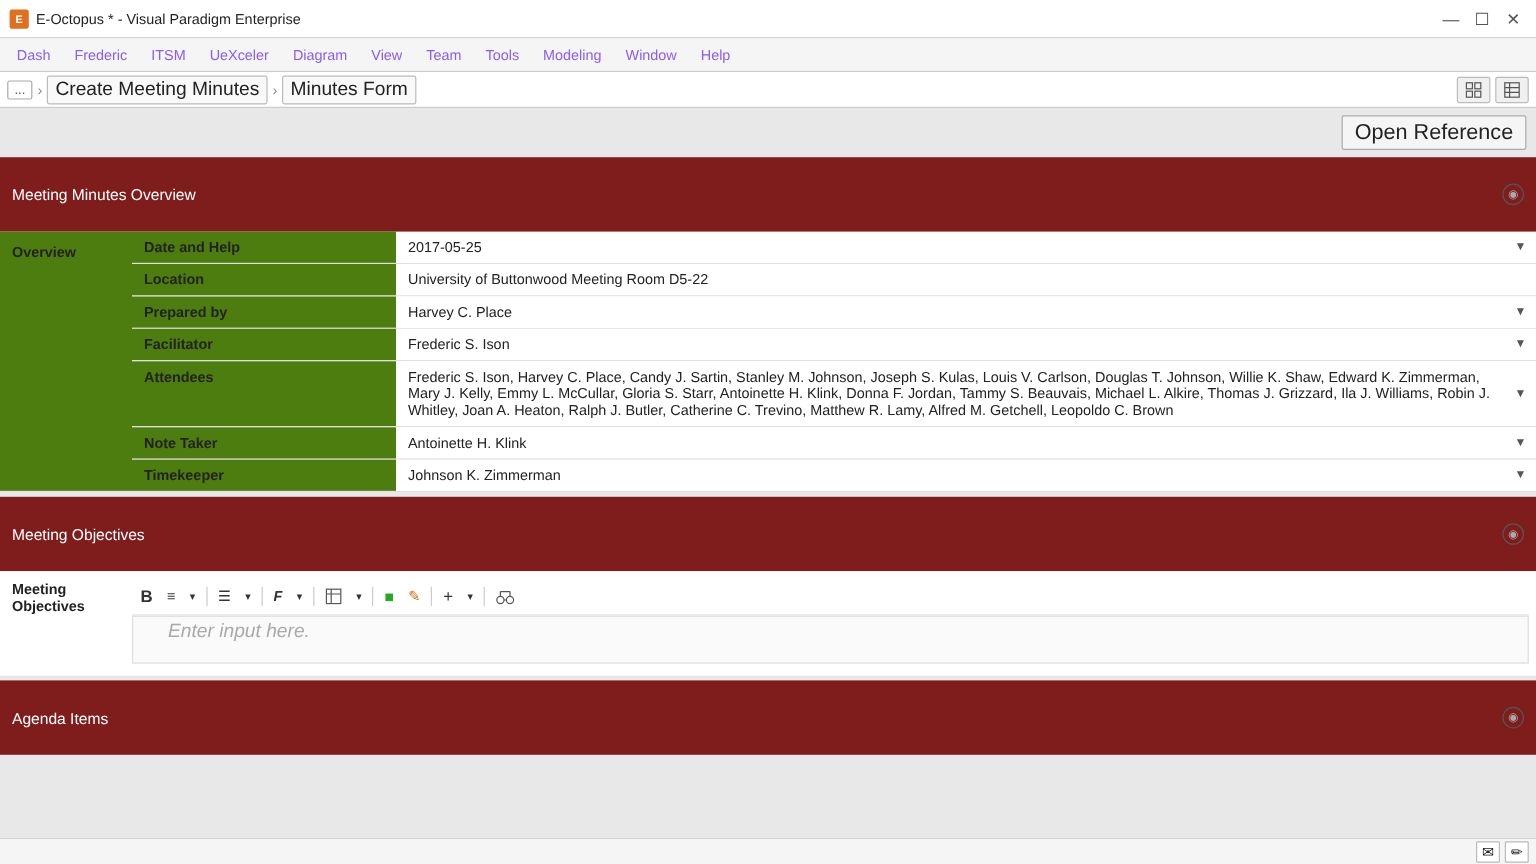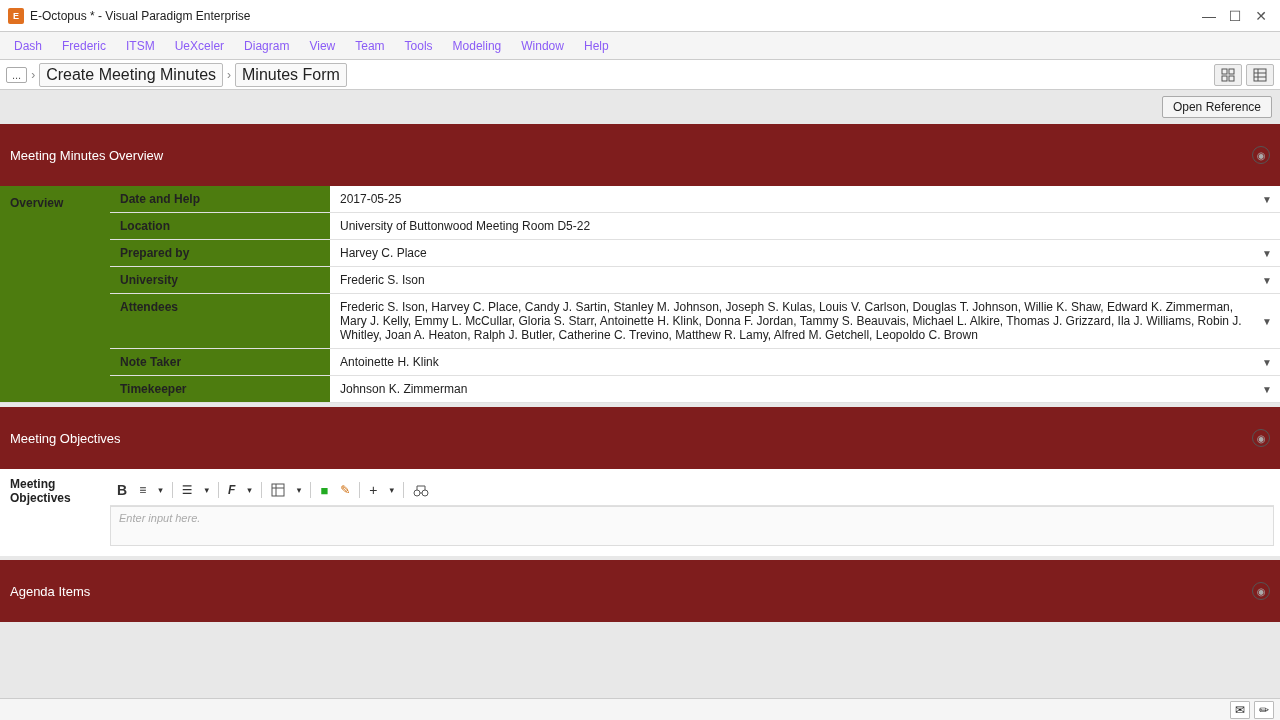--- a/index.html
+++ b/index.html
@@ -91,21 +91,21 @@
       background: #e8e8e8;
       padding: 6px 8px;
       display: flex;
       justify-content: flex-end;
     }
     .open-ref-btn {
       background: #f5f5f5;
       border: 1px solid #aaa;
       border-radius: 2px;
       padding: 3px 10px;
-      font-size: 12px;
+      font-size: 18px;
       cursor: pointer;
       color: #222;
     }
 
     
     .section-header {
       background: #7f1d1d;
       color: #fff;
       padding: 22px 10px;
       display: flex;
@@ -184,21 +184,22 @@
       cursor: pointer;
       background: transparent;
       color: #333;
       display: flex; align-items: center;
     }
     .toolbar-sep { width: 1px; height: 16px; background: #ccc; margin: 0 2px; }
     .editor-placeholder {
       color: #aaa;
       font-style: italic;
       padding: 4px;
-      font-size: 11px;
+      font-size: 16px;
+      margin-left: 21px;
     }
 
     
     .main-content::-webkit-scrollbar { width: 12px; }
     .main-content::-webkit-scrollbar-track { background: #e0e0e0; }
     .main-content::-webkit-scrollbar-thumb { background: #bbb; border: 2px solid #e0e0e0; }
 
     .bottom-bar {
       position: fixed;
       bottom: 0;
@@ -319,21 +320,21 @@
         <td class="label-cell">
           <span>Prepared by</span>
         </td>
         <td class="value-cell">
           <span>Harvey C. Place</span>
           <span class="dropdown-arrow">▼</span>
         </td>
       </tr>
       <tr>
         <td class="label-cell">
-          <span>University</span>
+          <span>Facilitator</span>
         </td>
         <td class="value-cell">
           <span>Frederic S. Ison</span>
           <span class="dropdown-arrow">▼</span>
         </td>
       </tr>
       <tr>
         <td class="label-cell">
           <span>Attendees</span>
         </td>

